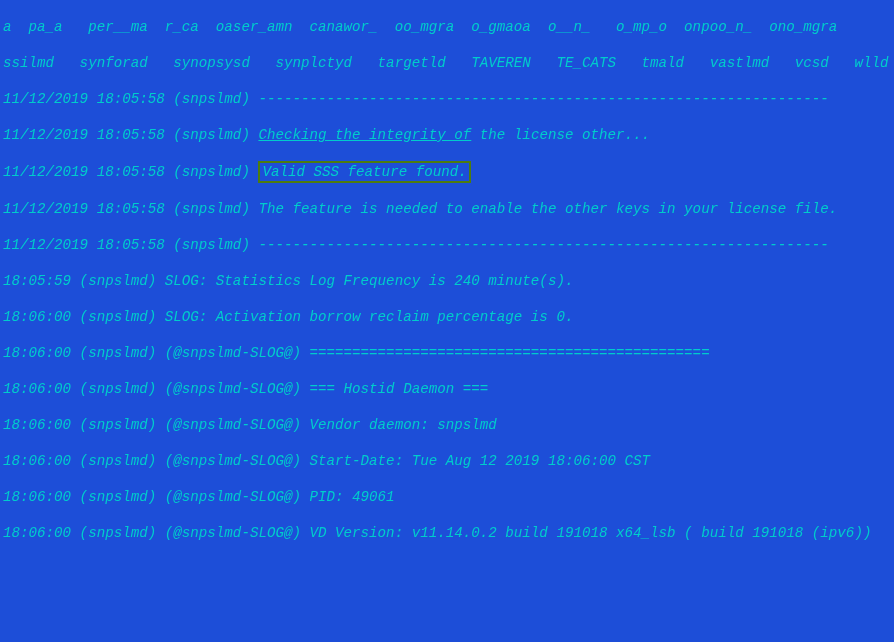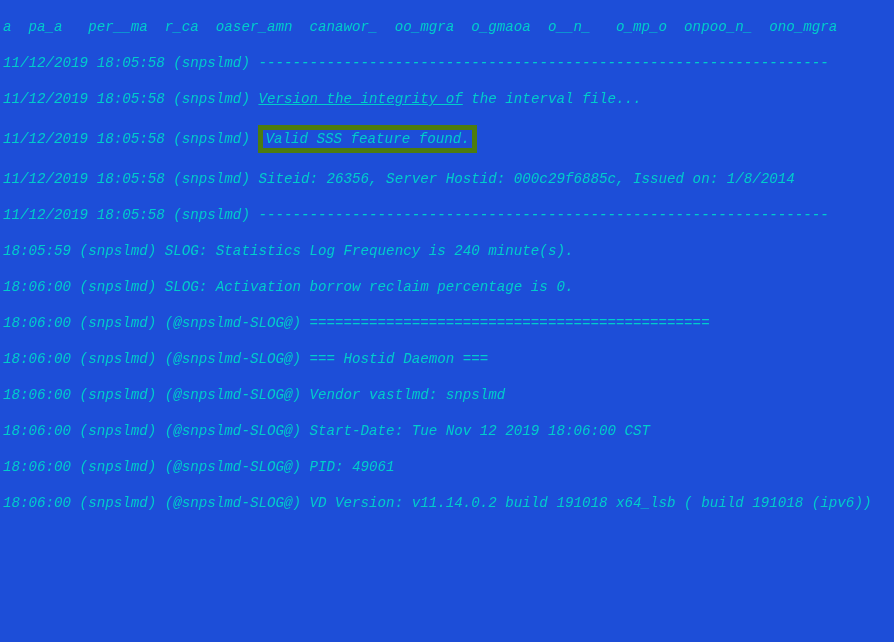--- a/index.html
+++ b/index.html
@@ -23,44 +23,45 @@
     box-sizing: border-box;
     white-space: pre;
     overflow: hidden;
   }
   .line {
     display: block;
     white-space: pre;
   }
   .hl {
     display: inline-block;
-    border: 5px solid #4d7c0f;
+    border: 2px solid #4d7c0f;
     padding: 0 2px;
     margin: -1px 0;
   }
   .ul {
     text-decoration: underline;
   }
 </style>
 </head>
 <body>
 
 <div class="terminal">
 <span class="line">a  pa_a   per__ma  r_ca  oaser_amn  canawor_  oo_mgra  o_gmaoa  o__n_   o_mp_o  onpoo_n_  ono_mgra</span>
+<span class="line">ssilmd   synforad   synopsysd   synplctyd   targetld   TAVEREN   TE_CATS   tmald   vastlmd   vcsd   wlld</span>
 <span class="line"><span>11/12/2019 18:05:58 (snpslmd) </span><span>-------------------------------------------------------------------</span></span>
-<span class="line"><span>11/12/2019 18:05:58 (snpslmd) </span><span class="ul">Version the integrity of</span><span> the interval file...</span></span>
+<span class="line"><span>11/12/2019 18:05:58 (snpslmd) </span><span class="ul">Checking the integrity of</span><span> the license other...</span></span>
 <span class="line"><span>11/12/2019 18:05:58 (snpslmd) </span><span class="hl">Valid SSS feature found.</span></span>
-<span class="line">11/12/2019 18:05:58 (snpslmd) Siteid: 26356, Server Hostid: 000c29f6885c, Issued on: 1/8/2014</span>
+<span class="line">11/12/2019 18:05:58 (snpslmd) The feature is needed to enable the other keys in your license file.</span>
 <span class="line">11/12/2019 18:05:58 (snpslmd) -------------------------------------------------------------------</span>
 <span class="line">18:05:59 (snpslmd) SLOG: Statistics Log Frequency is 240 minute(s).</span>
 <span class="line">18:06:00 (snpslmd) SLOG: Activation borrow reclaim percentage is 0.</span>
 <span class="line">18:06:00 (snpslmd) (@snpslmd-SLOG@) ===============================================</span>
 <span class="line">18:06:00 (snpslmd) (@snpslmd-SLOG@) === Hostid Daemon ===</span>
-<span class="line">18:06:00 (snpslmd) (@snpslmd-SLOG@) Vendor vastlmd: snpslmd</span>
-<span class="line">18:06:00 (snpslmd) (@snpslmd-SLOG@) Start-Date: Tue Nov 12 2019 18:06:00 CST</span>
+<span class="line">18:06:00 (snpslmd) (@snpslmd-SLOG@) Vendor daemon: snpslmd</span>
+<span class="line">18:06:00 (snpslmd) (@snpslmd-SLOG@) Start-Date: Tue Aug 12 2019 18:06:00 CST</span>
 <span class="line">18:06:00 (snpslmd) (@snpslmd-SLOG@) PID: 49061</span>
 <span class="line">18:06:00 (snpslmd) (@snpslmd-SLOG@) VD Version: v11.14.0.2 build 191018 x64_lsb ( build 191018 (ipv6))</span>
 
 
 
 
 
 
 
 

